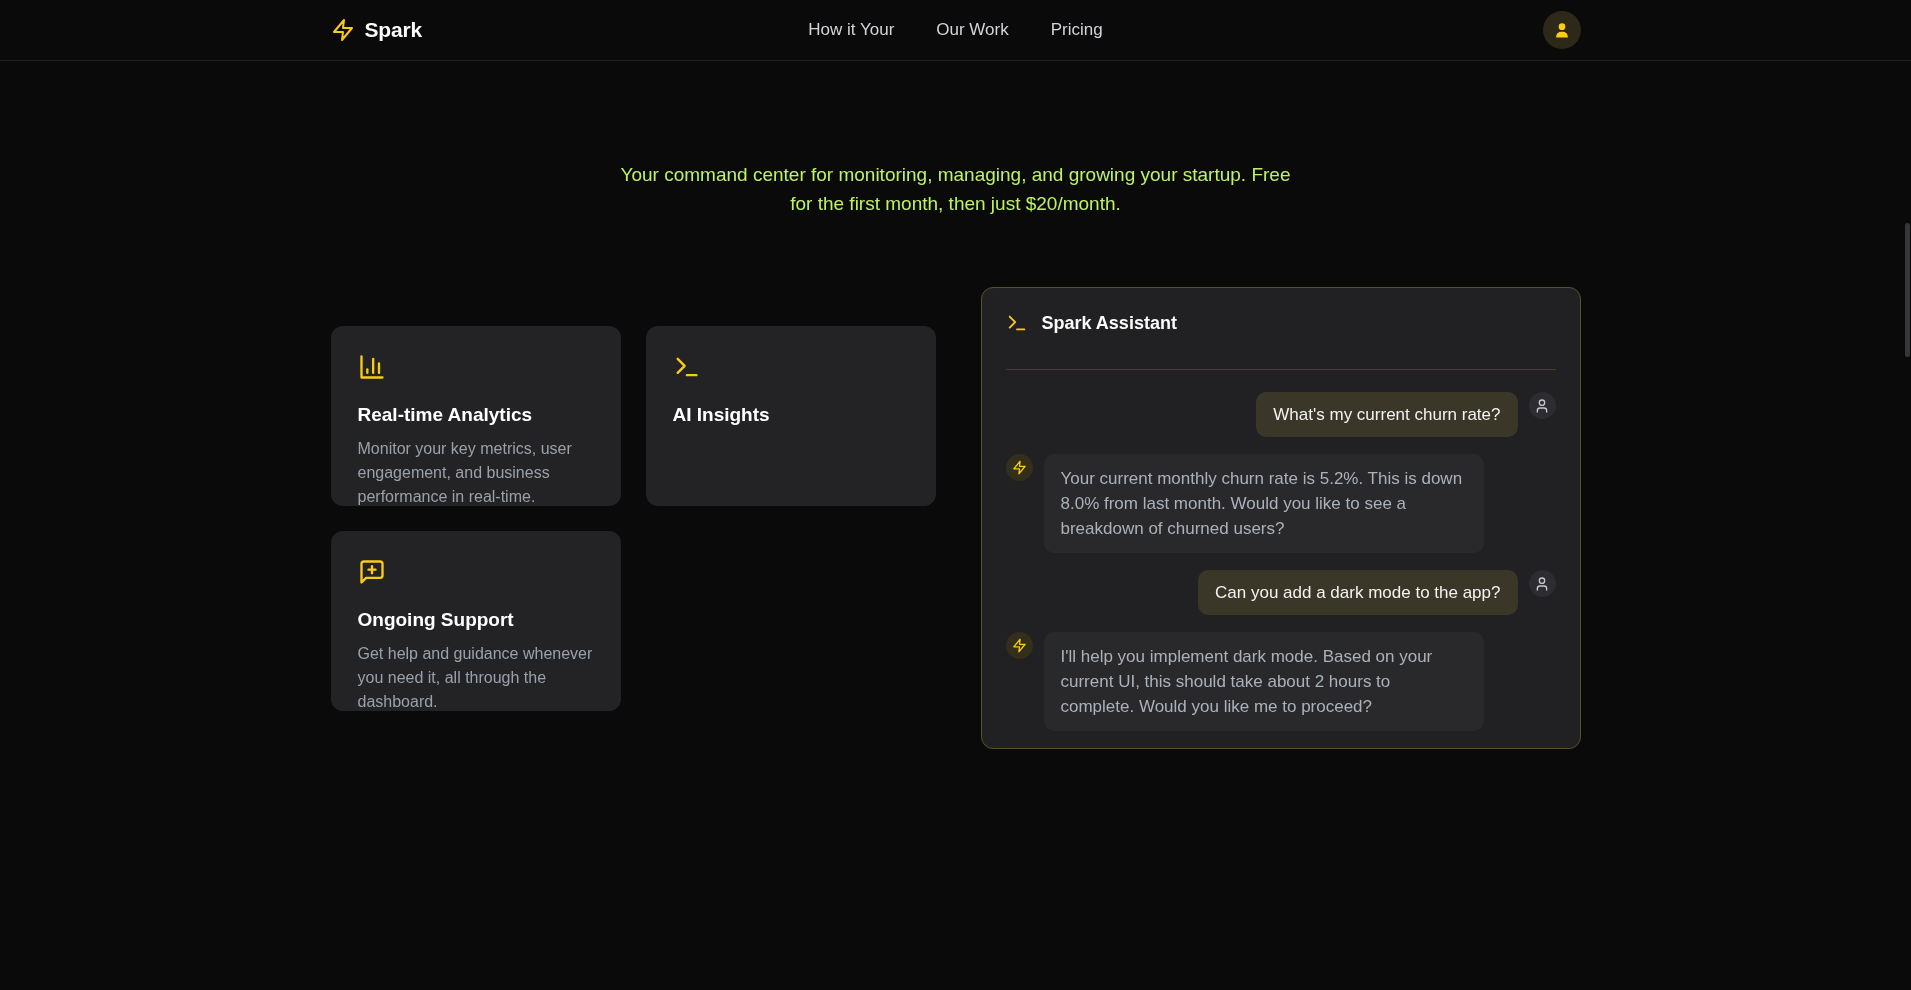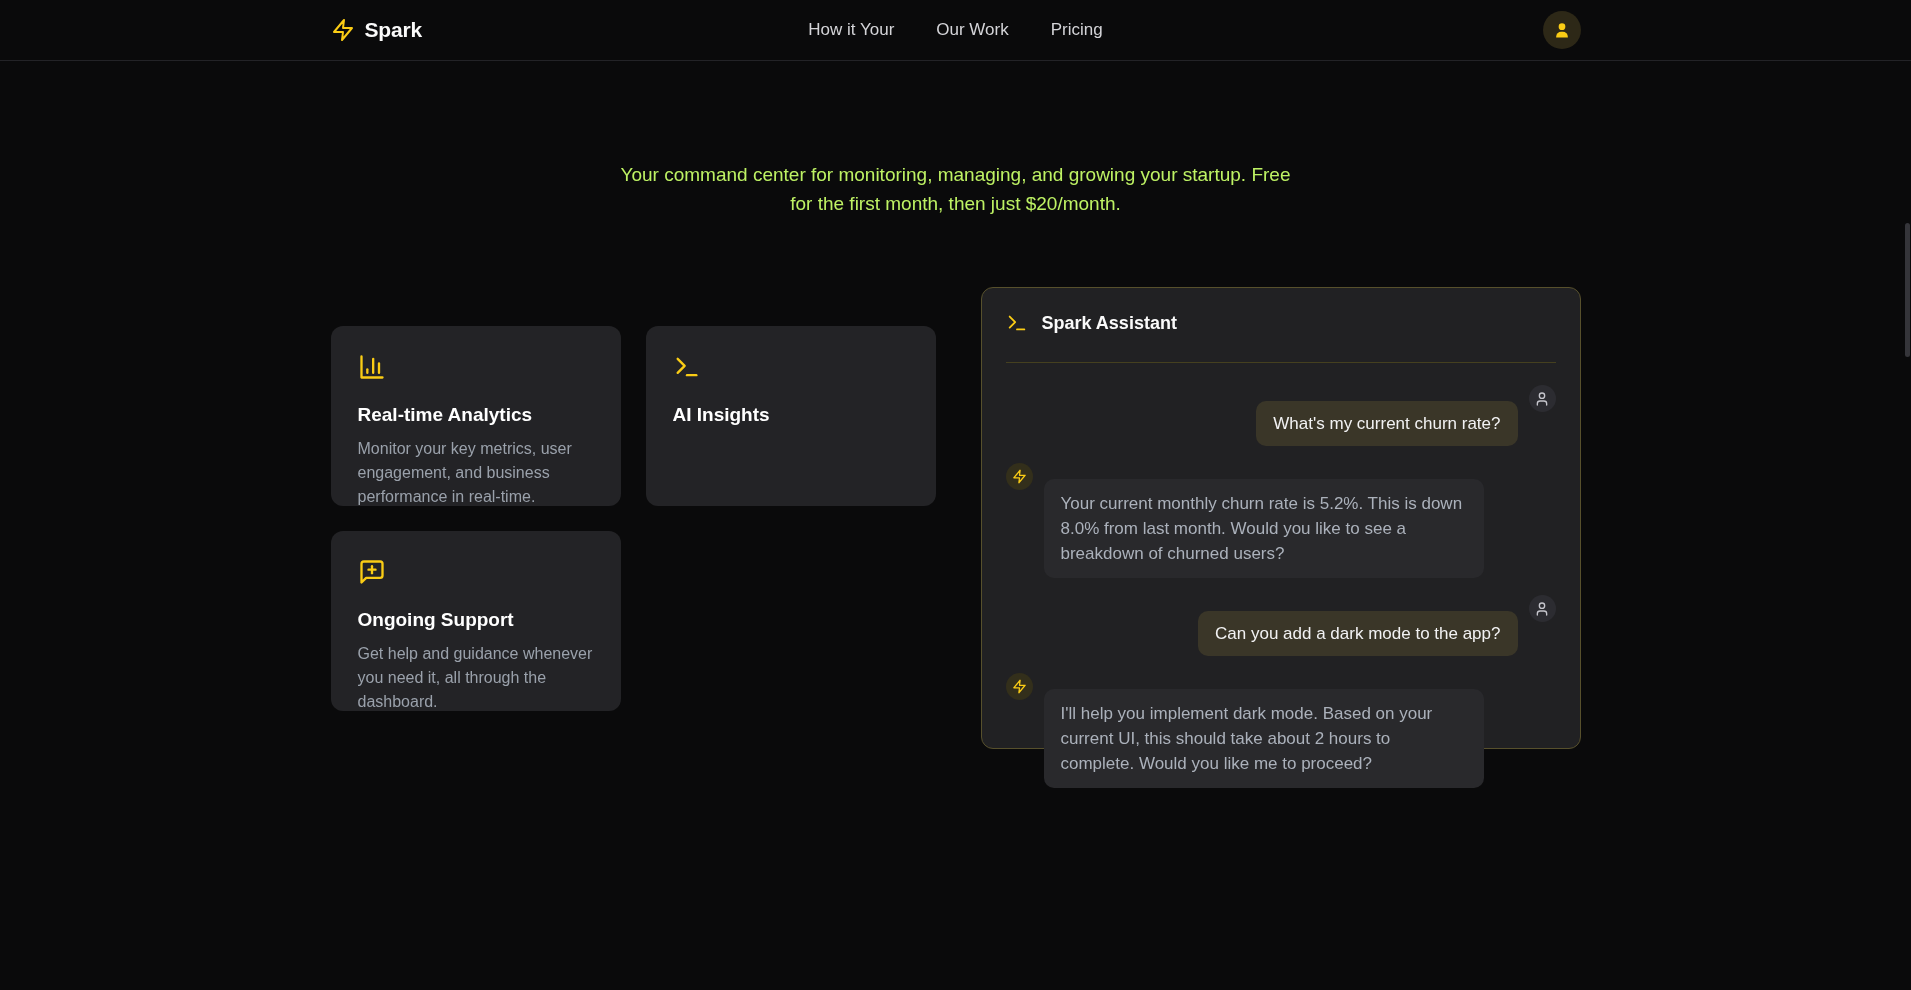--- a/index.html
+++ b/index.html
@@ -42,30 +42,30 @@
 
   
   .features{display:grid;grid-template-columns:290px 290px;grid-auto-rows:180px;gap:25px;}
   .card{background:var(--card-bg);border-radius:12px;padding:27px;}
   .card .f-icon{color:var(--accent);}
   .card h3{margin:23px 0 0;color:#ffffff;font-size:19px;font-weight:bold;}
   .card p{margin:11px 0 0;color:#9aa1ab;font-size:16px;line-height:24px;}
 
   
   .chat-panel{width:600px;height:462px;background:var(--panel-bg);border:1px solid var(--panel-border);border-radius:12px;padding:24px;}
-  .chat-header{display:flex;align-items:center;gap:14px;padding-bottom:28px;border-bottom:1px solid var(--divider);}
+  .chat-header{display:flex;align-items:center;gap:14px;padding-bottom:35px;border-bottom:1px solid var(--divider);}
   .chat-header .t-icon{color:var(--accent);}
   .chat-title{color:#fafafa;font-size:18px;font-weight:bold;}
   .messages{margin-top:22px;display:flex;flex-direction:column;gap:17px;}
   .msg-row{display:flex;align-items:flex-start;gap:11px;}
   .msg-row.user{justify-content:flex-end;}
   .chat-avatar{width:27px;height:27px;border-radius:50%;flex:none;display:flex;align-items:center;justify-content:center;}
   .chat-avatar.human{background:#2c2c31;color:#c6c6cd;}
   .chat-avatar.bot{background:#332f1b;color:var(--accent);}
-  .bubble{border-radius:10px;font-size:17px;margin-top:16px;}
+  .bubble{border-radius:10px;font-size:17px;}
   .bubble.user{background:var(--user-bubble);color:#f2f2f3;padding:12px 17px;line-height:21px;}
   .bubble.bot{background:var(--assistant-bubble);color:#abb1bb;padding:12px 17px;line-height:25px;max-width:440px;}
 
   
   .scroll-thumb{position:fixed;right:1px;top:223px;width:5px;height:134px;border-radius:3px;background:#35353a;}
 </style>
 </head>
 <body>
 
 <header class="topbar">

